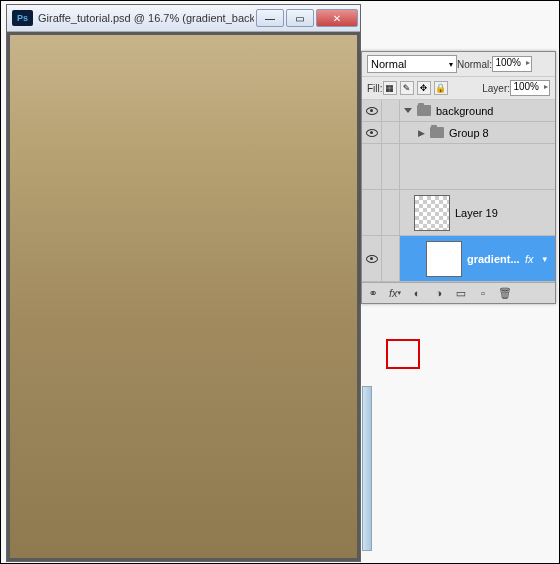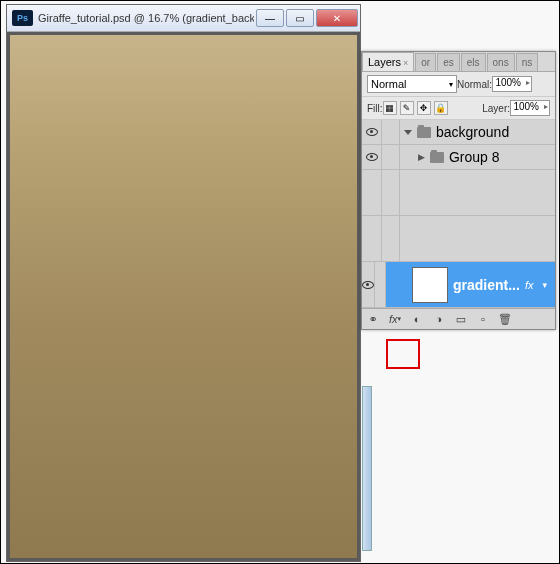--- a/index.html
+++ b/index.html
@@ -29,21 +29,21 @@
 .layer-list{background:#d4d4d4;max-height:260px;overflow:hidden}
 .layer-row{display:flex;align-items:center;border-bottom:1px solid #bbb;min-height:22px}
 .vis-col{width:20px;display:flex;align-items:center;justify-content:center;border-right:1px solid #bbb;align-self:stretch}
 .eye{width:12px;height:8px;border:1px solid #333;border-radius:50%;position:relative}
 .eye::after{content:"";position:absolute;width:3px;height:3px;background:#333;border-radius:50%;left:3px;top:1px}
 .link-col{width:18px;border-right:1px solid #bbb;align-self:stretch}
 .layer-content{flex:1;display:flex;align-items:center;padding:4px;gap:5px}
 .folder-arrow{font-size:9px;color:#555}
 .folder-ico{width:14px;height:11px;background:#888;border-radius:1px;position:relative}
 .folder-ico::before{content:"";position:absolute;width:6px;height:3px;background:#888;top:-2px;left:1px;border-radius:1px 1px 0 0}
-.layer-name{font-size:14px;color:#000}
+.layer-name{font-size:11px;color:#000}
 .thumb{width:36px;height:36px;border:1px solid #666;background:#fff}
 .thumb.clouds{background:linear-gradient(#999,#bbb,#888,#aaa)}
 .thumb.mask-grad{background:linear-gradient(90deg,#000,#fff)}
 .thumb.checker{background-image:repeating-conic-gradient(#ccc 0 25%,#fff 0 50%);background-size:8px 8px}
 .thumb.white{background:#fff}
 .mask-link{width:8px;height:8px;border:1px solid #666;border-radius:2px}
 .layer-row.tall{min-height:46px}
 .layer-row.selected{background:#4a9ff0;color:#fff}
 .layer-row.selected .layer-name{color:#fff;font-weight:bold}
 .fx-badge{font-style:italic;font-size:11px;margin-left:auto;margin-right:4px}
@@ -67,28 +67,20 @@
       <div class="win-btn">▭</div>
       <div class="win-btn close">✕</div>
     </div>
   </div>
   <div class="canvas-area">
     <div class="canvas"></div>
   </div>
 </div>
 
 <div class="layers-panel">
-  <div class="panel-tabs">
-    <div class="tab active"><span>Layers</span><span class="tab-x">×</span></div>
-    <div class="tab">or</div>
-    <div class="tab">es</div>
-    <div class="tab">els</div>
-    <div class="tab">ons</div>
-    <div class="tab">ns</div>
-  </div>
 
   <div class="panel-row">
     <div class="blend-select">
       <span>Normal</span>
       <span class="arrow-down">▾</span>
     </div>
     <span class="label">Normal:</span>
     <div class="pct-input">100%</div>
   </div>
 
@@ -131,20 +123,24 @@
     </div>
 
     <div class="layer-row tall">
       <div class="vis-col"></div>
       <div class="link-col"></div>
     </div>
 
     <div class="layer-row tall">
       <div class="vis-col"></div>
       <div class="link-col"></div>
+      <div class="layer-content" style="padding-left:14px">
+        <div class="thumb checker"></div>
+        <span class="layer-name">Layer 19</span>
+      </div>
     </div>
 
     <div class="layer-row tall selected">
       <div class="vis-col" style="background:#d4d4d4">
           <div class="eye"></div>
         </div>
       <div class="link-col" style="background:#d4d4d4"></div>
       <div class="layer-content" style="padding-left:26px">
         <div class="thumb white"></div>
         <span class="layer-name">gradient...</span>

